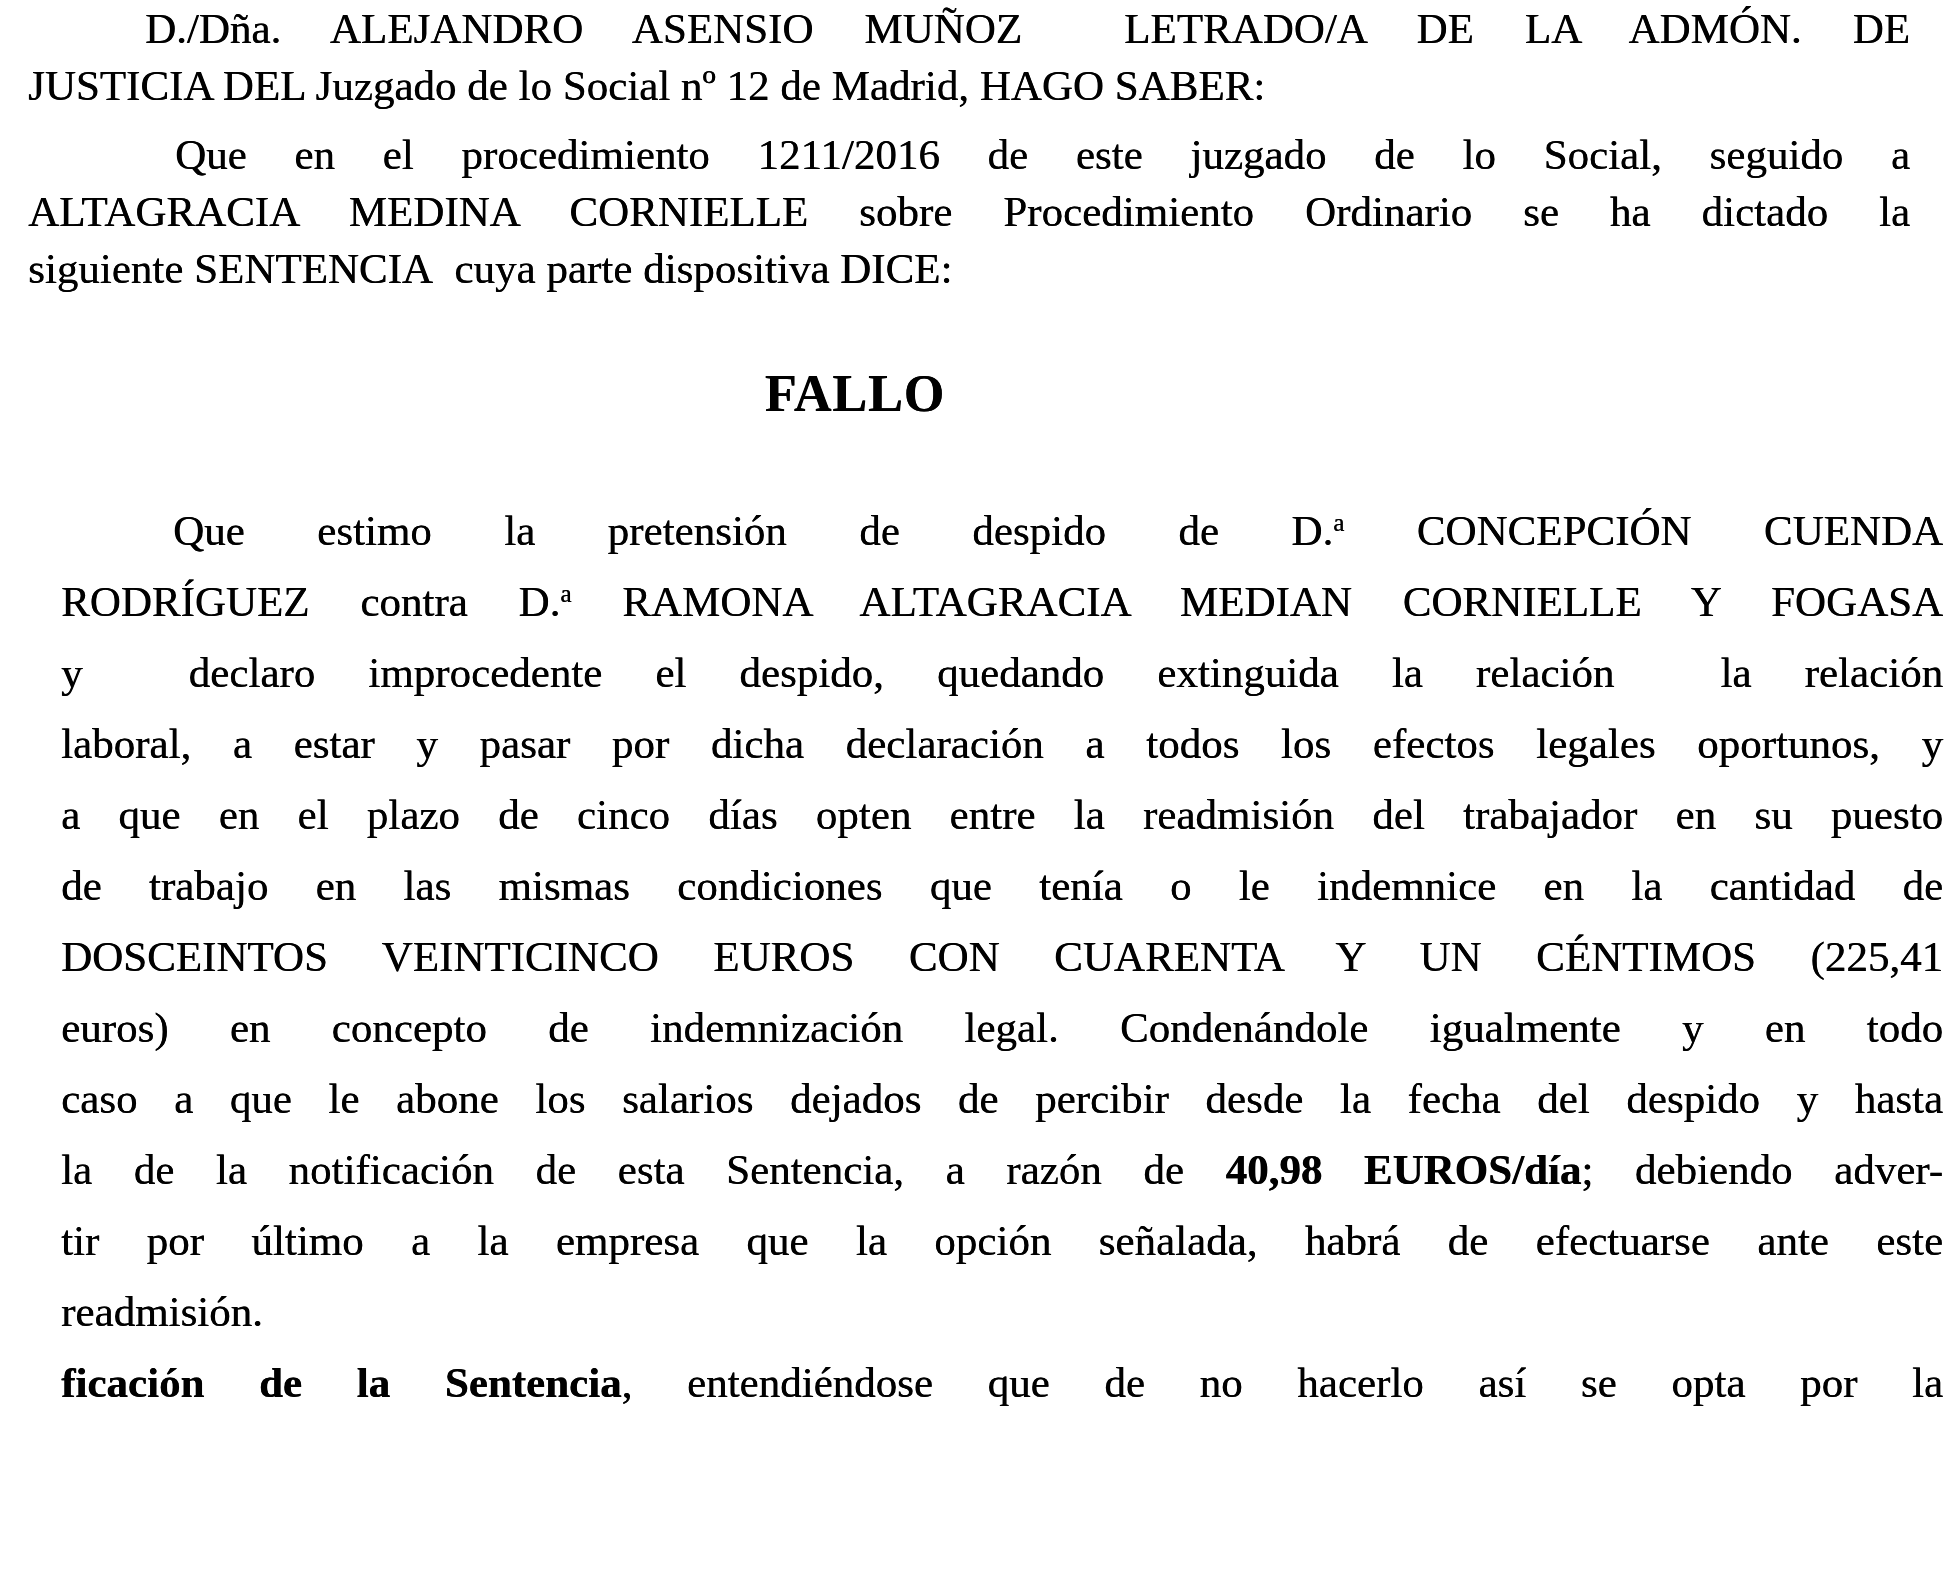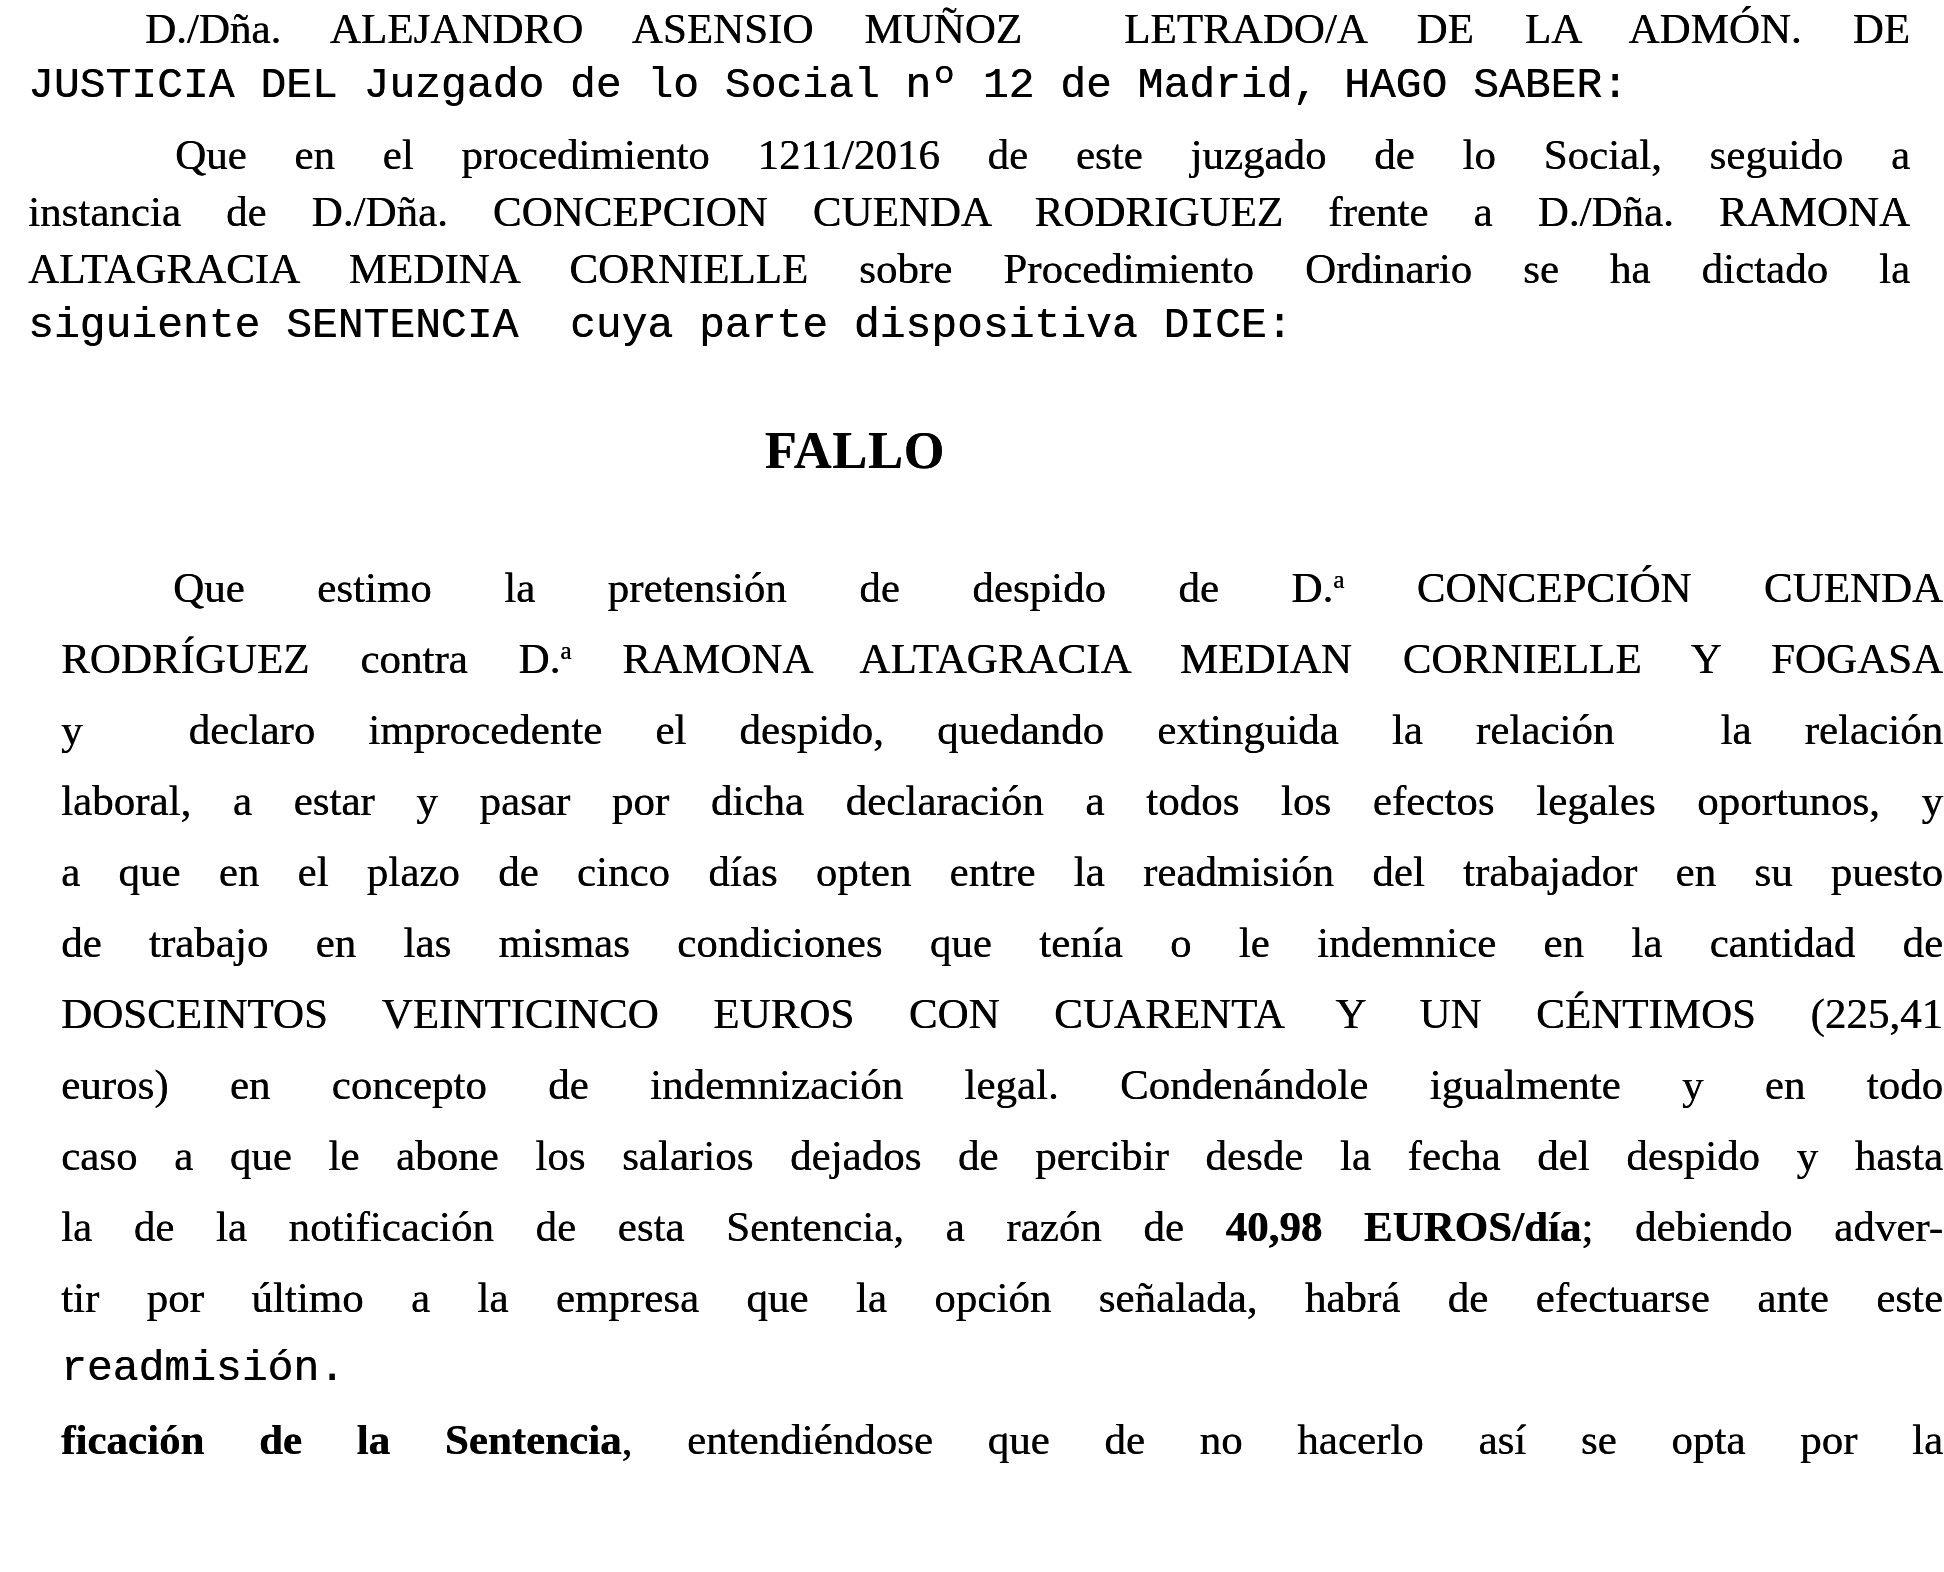--- a/index.html
+++ b/index.html
@@ -29,21 +29,20 @@
     line-height: 71px;
     margin-left: 33px;
   }
   .line {
     text-align: justify;
     text-align-last: justify;
   }
   .line.left {
     text-align: center;
     text-align-last: left;
-    font-family: Liberation Mono, monospace;
   }
   .fallo-title {
     position: relative;
     left: -114px;
     margin: 66px 0 70px 0;
     font-size: 52px;
     line-height: 62px;
     font-weight: bold;
     text-align: center;
     letter-spacing: 1px;
@@ -60,21 +59,20 @@
   }
 </style>
 </head>
 <body>
 
 <div class="page">
   <div class="block header-block">
       <div class="line" style="text-indent: 117px;"><span class="seg">D./Dña. ALEJANDRO ASENSIO MUÑOZ&nbsp; LETRADO/A DE LA ADMÓN. DE</span></div>
       <div class="line left"><span class="seg">JUSTICIA DEL Juzgado de lo Social nº 12 de Madrid, HAGO SABER:</span></div>
       <div class="line" style="text-indent: 147px; margin-top: 12px;"><span class="seg">Que en el procedimiento 1211/2016 de este juzgado de lo Social, seguido a</span></div>
-      <div class="line"><span class="seg">instancia de D./Dña. CONCEPCION CUENDA RODRIGUEZ frente a D./Dña. RAMONA</span></div>
       <div class="line"><span class="seg">ALTAGRACIA MEDINA CORNIELLE sobre Procedimiento Ordinario se ha dictado la</span></div>
       <div class="line left"><span class="seg">siguiente SENTENCIA&nbsp; cuya parte dispositiva DICE:</span></div>
     </div>
 
   <div class="fallo-title">FALLO</div>
 
   <div class="block body-block">
       <div class="line" style="text-indent: 112px;"><span class="seg">Que estimo la pretensión de despido de D.</span><span class="seg sup">a</span><span class="seg"> CONCEPCIÓN CUENDA</span></div>
       <div class="line"><span class="seg">RODRÍGUEZ contra D.</span><span class="seg sup">a</span><span class="seg"> RAMONA ALTAGRACIA MEDIAN CORNIELLE Y FOGASA</span></div>
       <div class="line"><span class="seg">y&nbsp; declaro </span><span class="seg underline">improcedente </span><span class="seg">el despido, quedando extinguida la relación&nbsp; la relación</span></div>

